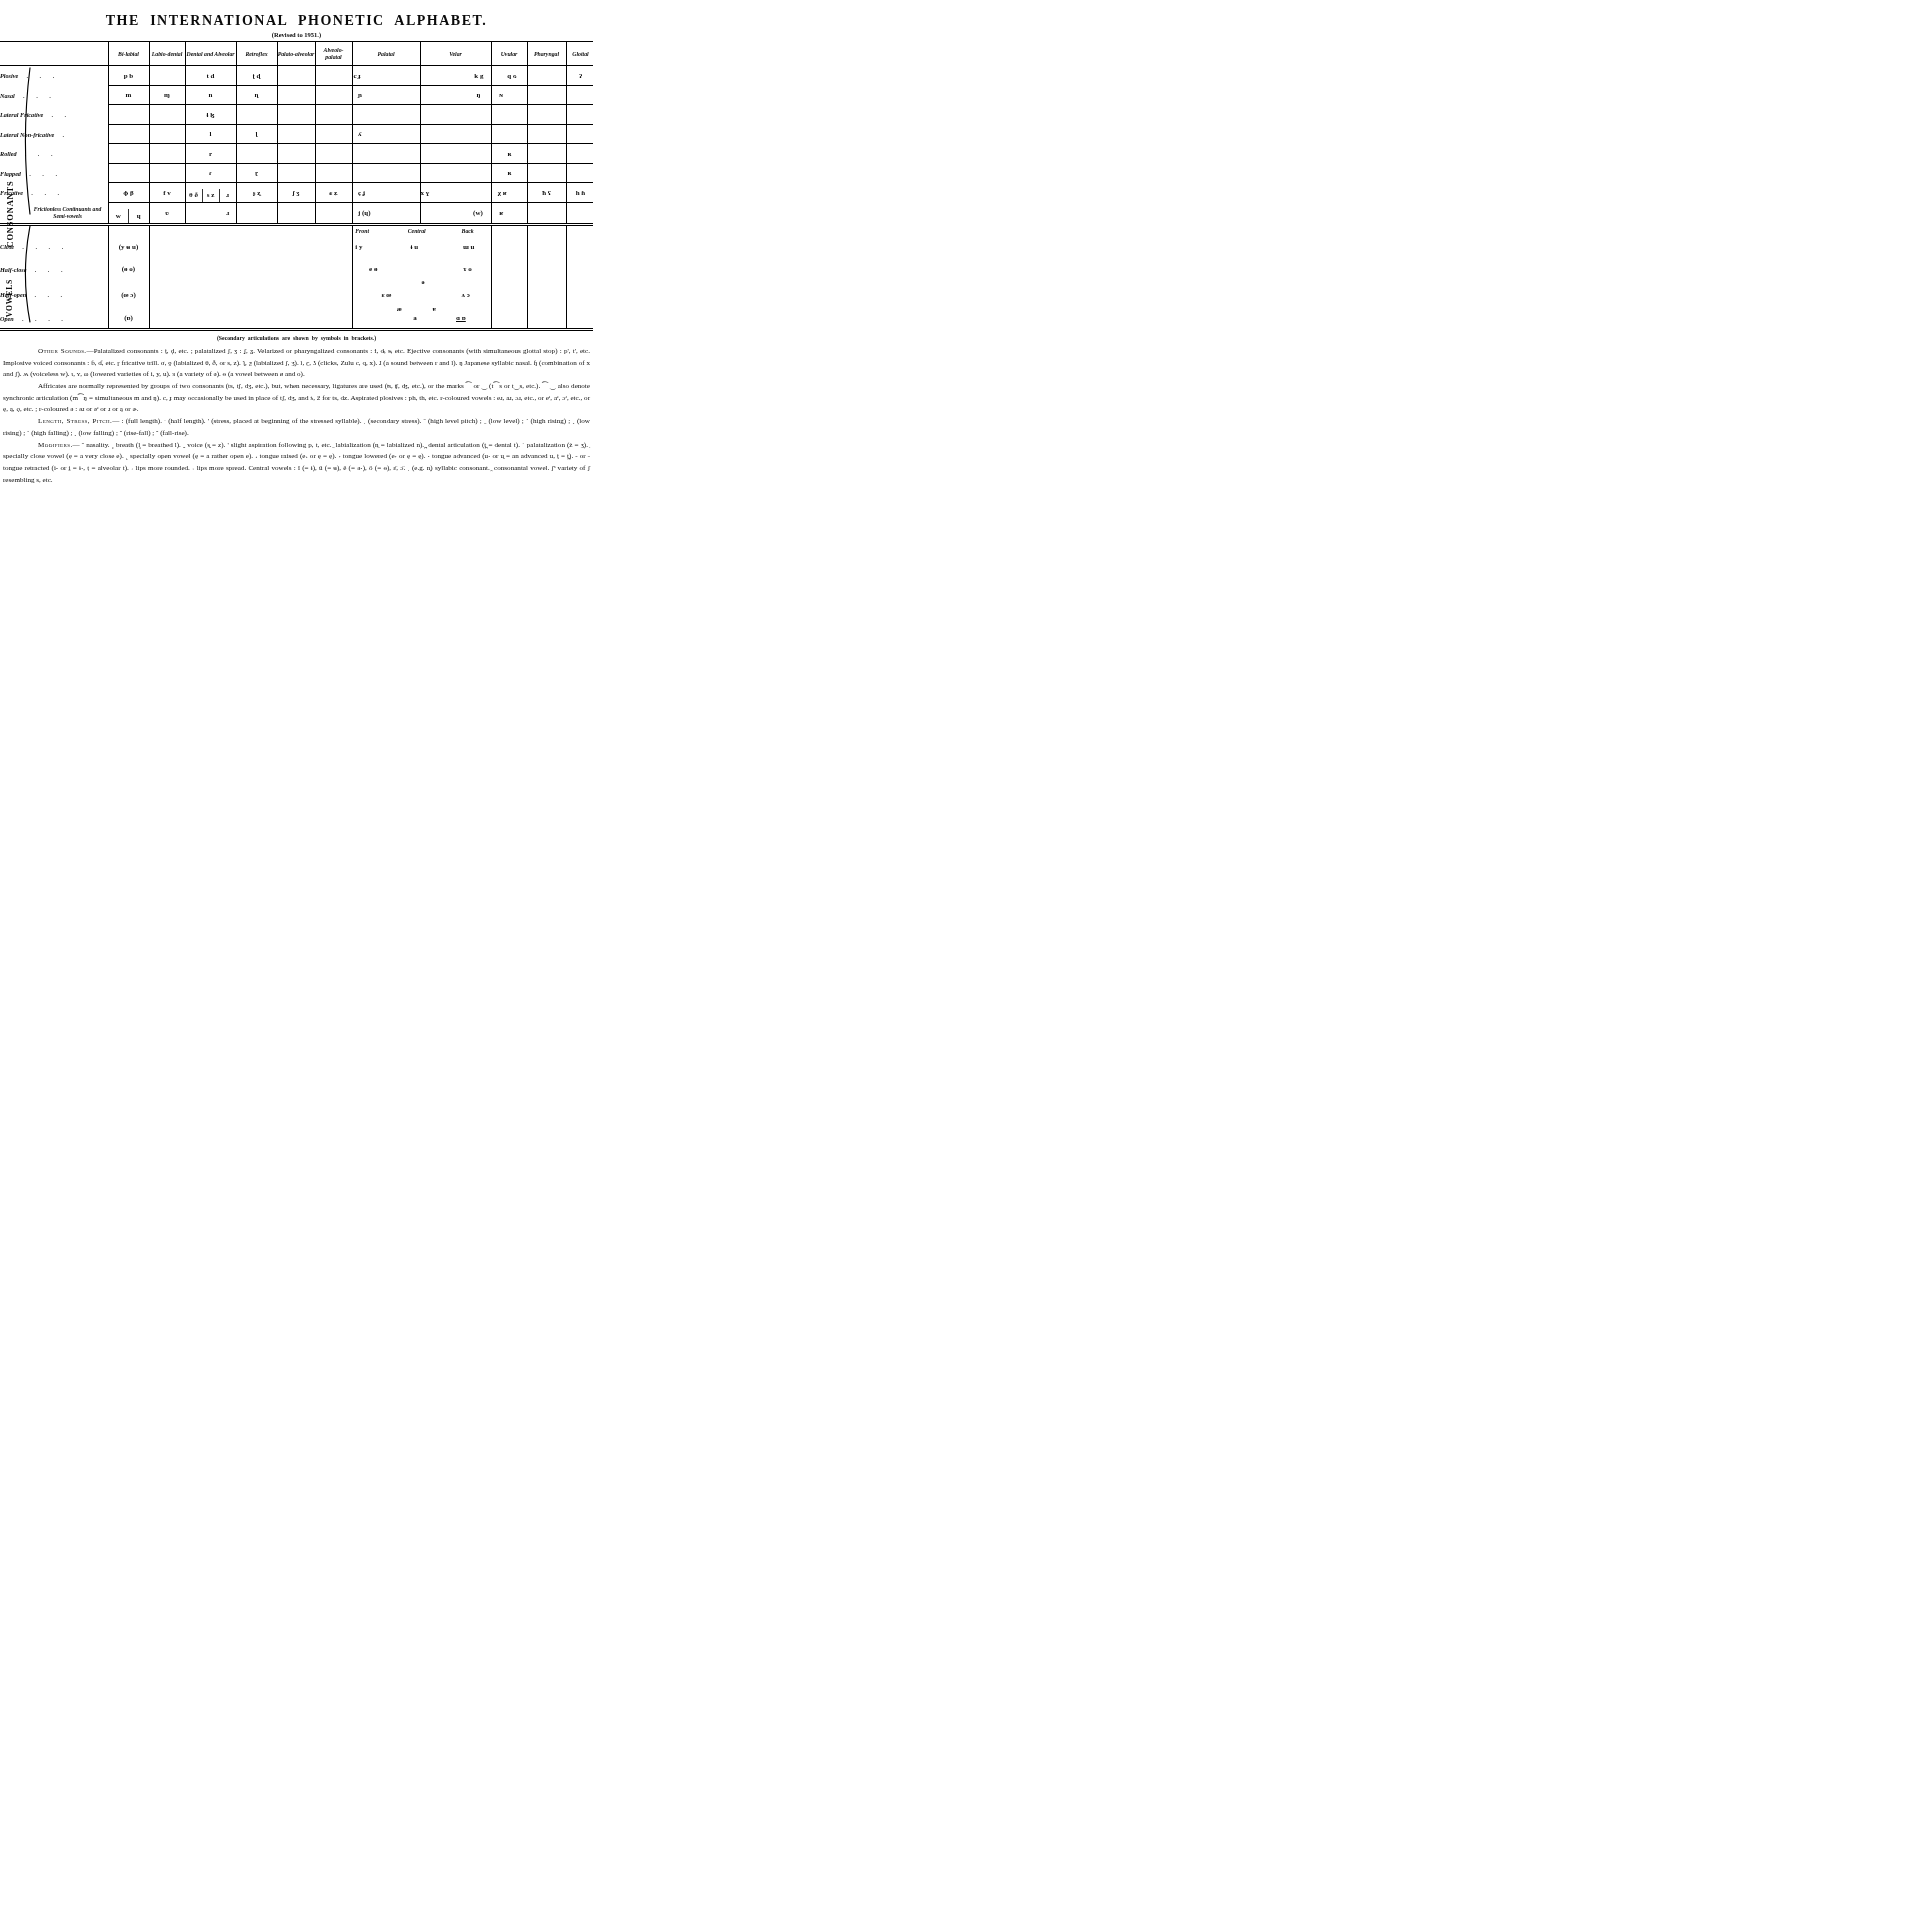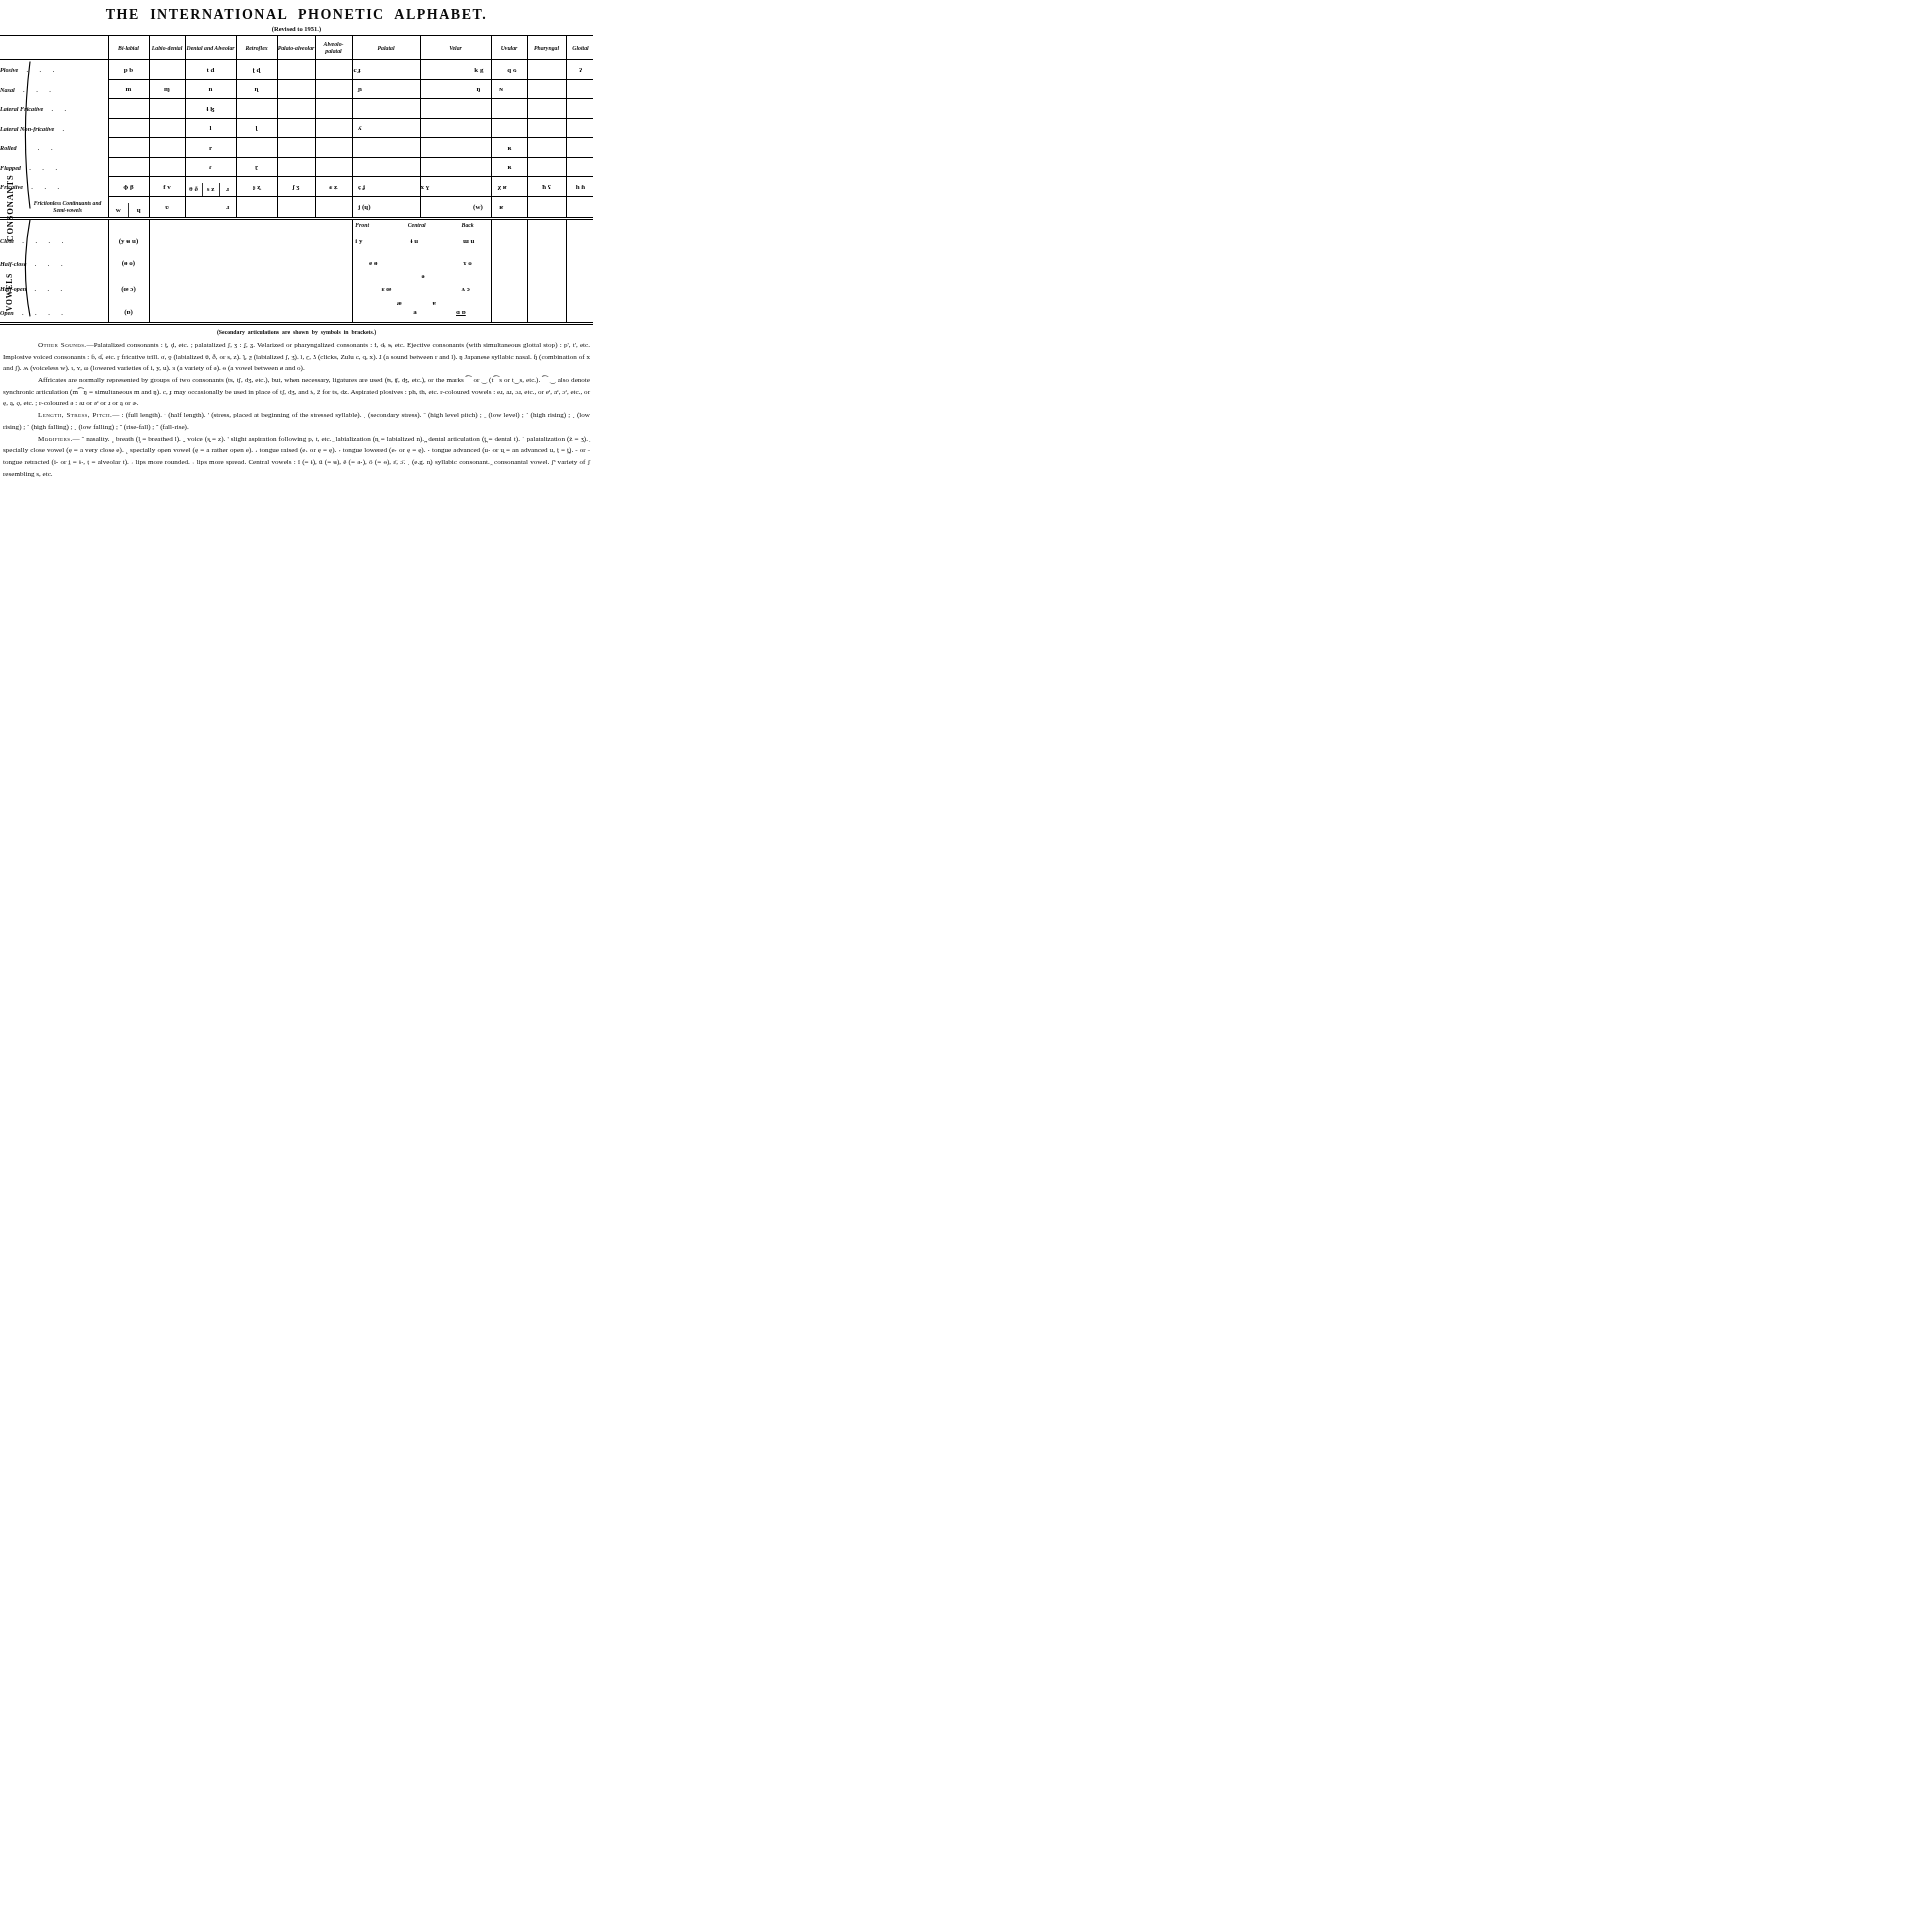--- a/index.html
+++ b/index.html
@@ -1,20 +1,20 @@
 <!DOCTYPE html>
 <html style="font-size:6.2px"><head>
 <meta charset="utf-8">
 <style>
   html,body{margin:0;padding:0;background:#ffffff;color:#0b0b0b;}
   body{width:593px;font-family:"Liberation Serif","DejaVu Serif","DejaVu Sans",serif;}
   .page{width:593px;min-height:507px;position:relative;background:#fff;}
 
   
-  .title-block{text-align:center;padding-top:7px;}
+  .title-block{text-align:center;padding-top:13px;}
   .main-title{font-size:14px;font-weight:bold;letter-spacing:1.5px;word-spacing:5.4px;margin:0;}
   .sub-title{font-size:6.5px;font-weight:bold;margin:1.5px 0 3.9px 0;}
 
   
   table.ipa{border-collapse:collapse;table-layout:fixed;width:593px;margin-top:1.5px;
             border-top:1.5px solid #000;border-bottom:0.8px solid #000;}
   table.ipa td,table.ipa th{border-left:0.8px solid #000;padding:0;vertical-align:middle;overflow:visible;}
   table.ipa td:first-child,table.ipa th:first-child{border-left:none;}
   tr.colhead th{border-bottom:1.5px solid #000;font-style:italic;font-weight:bold;
                 font-size:5.8px;height:23px;text-align:center;line-height:1.15;}

